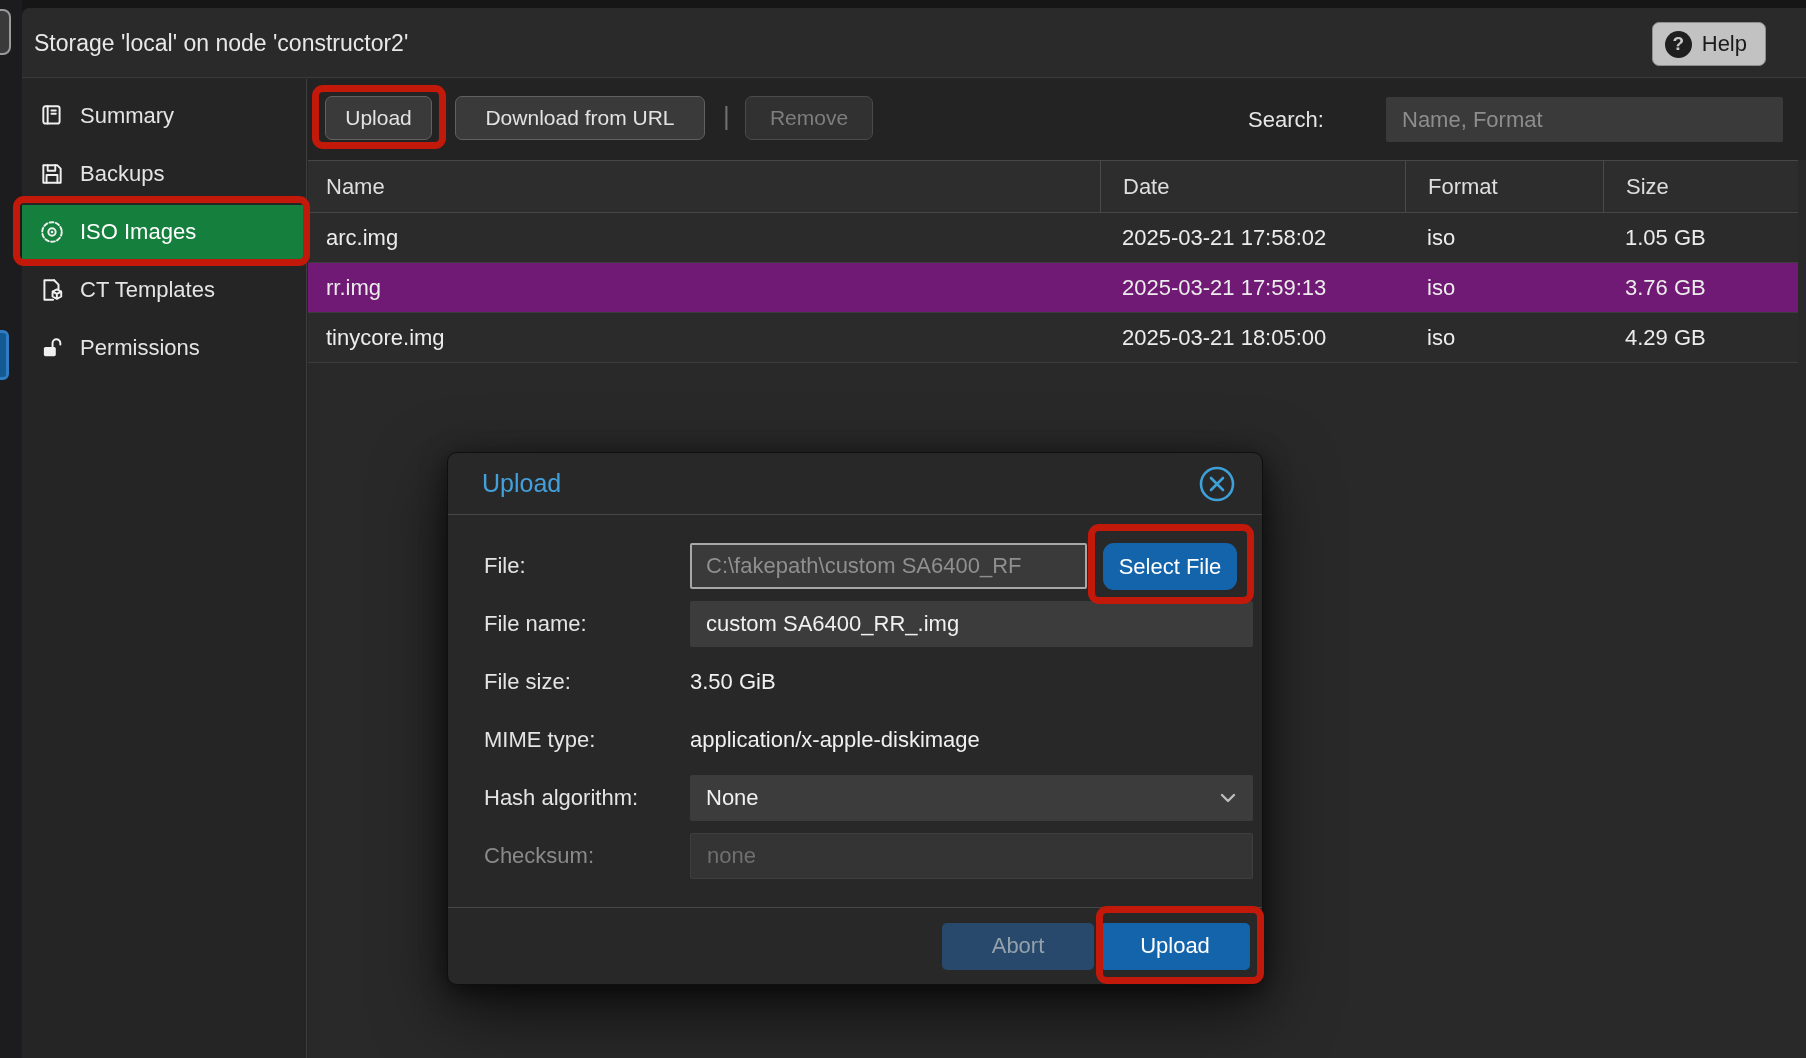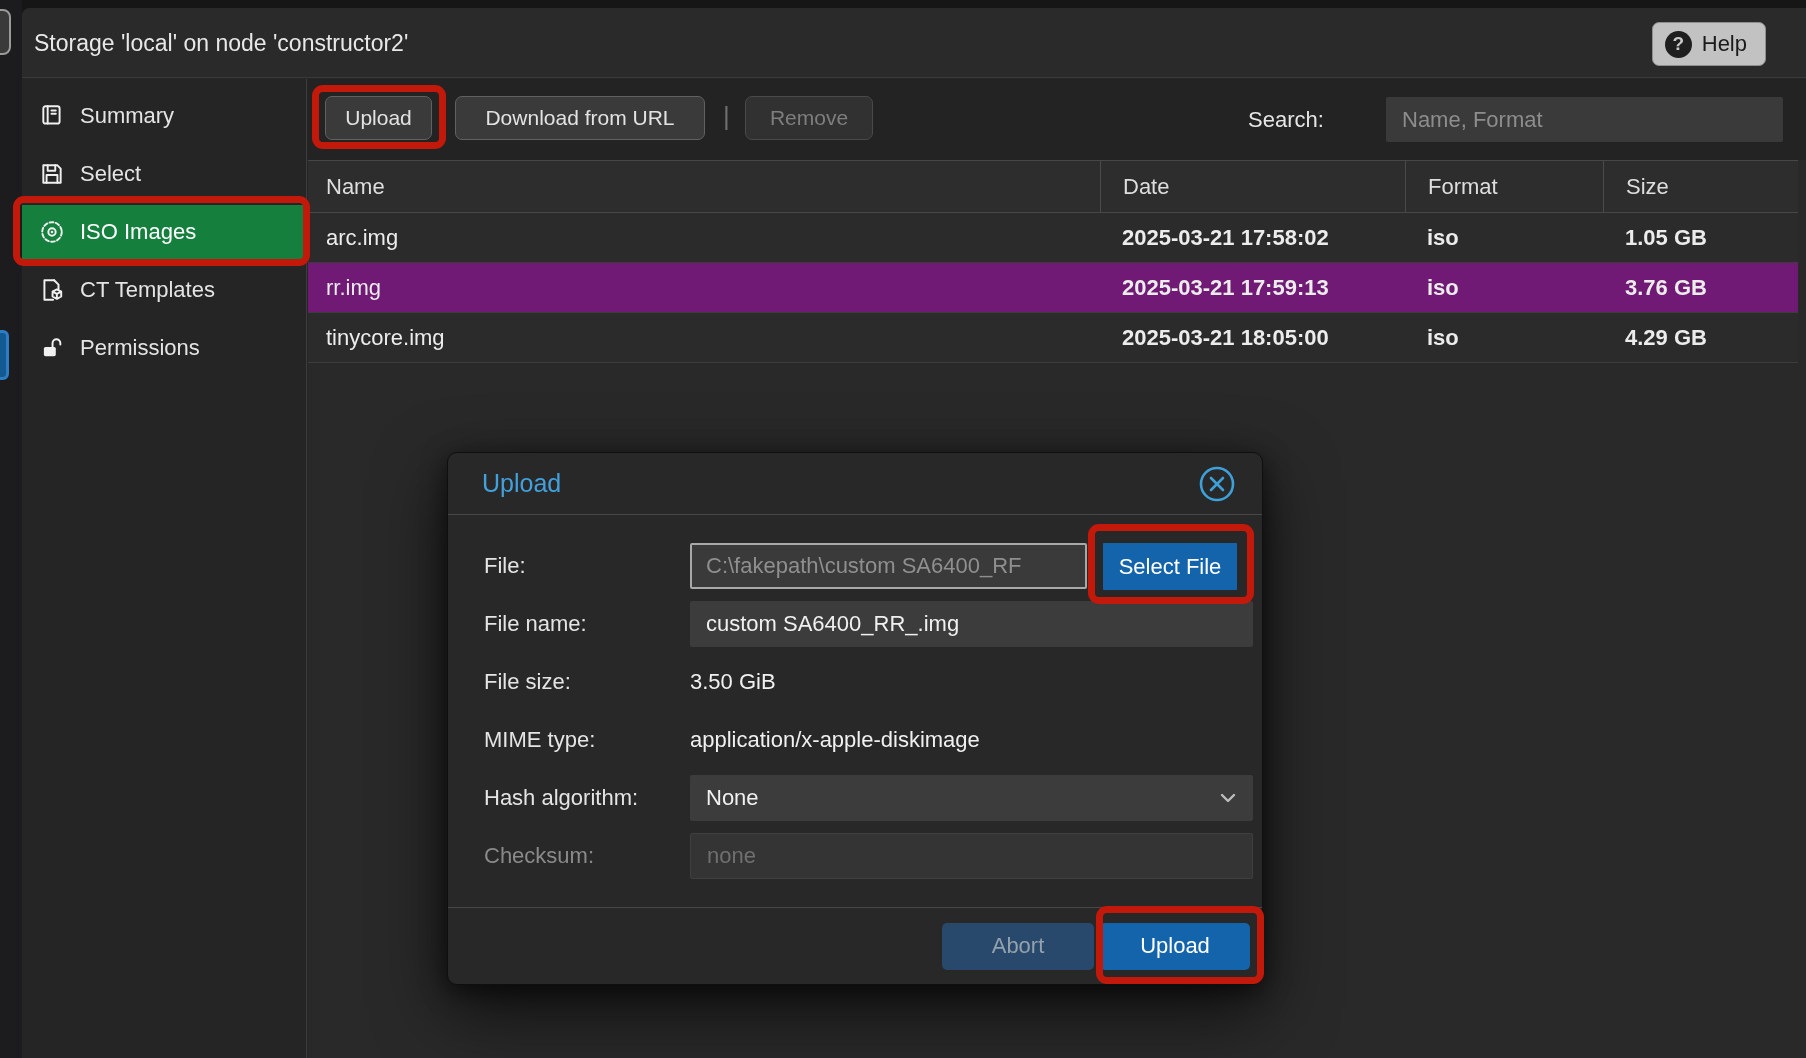--- a/index.html
+++ b/index.html
@@ -54,38 +54,38 @@
   
   .grid { position:absolute; left:0; top:81px; width:1490px; }
   .thead, .trow { display:grid; grid-template-columns:792px 305px 198px 1fr; }
   .thead { height:53px; background:#2d2d2d; border-top:1px solid #474747; border-bottom:1px solid #474747; }
   .th { display:flex; align-items:center; padding-left:18px; font-size:22px; color:#dedede; cursor:pointer; }
   .th + .th { border-left:1px solid #4a4a4a; padding-left:22px; }
   .trow { height:50px; border-bottom:1px solid #3c3c3c; cursor:pointer; }
   .trow.odd { background:#2b2b2b; }
   .trow.even { background:#701a75; }
   .td { display:flex; align-items:center; padding-left:18px; font-size:22px; color:#ececec; }
-  .td + .td { padding-left:22px;font-weight:bold; }
+  .td + .td { padding-left:22px; }
 
   
   .dialog { position:absolute; left:447px; top:452px; width:816px; height:533px; background:#282828;
             border:1px solid #0f0f0f; border-radius:10px; box-shadow:0 25px 70px rgba(0,0,0,0.65), 0 6px 24px rgba(0,0,0,0.55);
             z-index:20; }
   .dlg-header { position:relative; height:62px; border-bottom:1px solid #474747; }
   .dlg-title { position:absolute; left:34px; top:0; line-height:60px; font-size:25px; color:#42a1dc; }
   .dlg-close { position:absolute; right:26px; top:12px; width:38px; height:38px; cursor:pointer; }
   .dlg-body { position:relative; padding-top:22px; }
   .dlg-row { position:relative; height:58px; }
   .dlg-label { position:absolute; left:36px; top:0; line-height:58px; font-size:22px; color:#e4e4e4; }
   .dlg-label.dim { color:#8a8a8a; }
   .dlg-field { position:absolute; left:242px; top:6px; height:46px; }
   .file-input { width:397px; height:46px; background:#3a3a3a; border:2px solid #a8a8a8; border-radius:2px;
                 color:#8f8f8f; font-size:22px; padding:0 14px; font-family:"Liberation Sans", sans-serif; }
   .select-file-btn { position:absolute; left:655px; top:6px; width:134px; height:47px; background:#1464ac;
-                border:none; border-radius:1px; color:#ffffff; font-size:22px; cursor:pointer;
+                border:none; border-radius:11px; color:#ffffff; font-size:22px; cursor:pointer;
                 font-family:"Liberation Sans", sans-serif; }
   .text-input { width:563px; height:46px; background:#3c3c3c; border:none; border-radius:2px;
                 color:#f0f0f0; font-size:22px; padding:0 16px; font-family:"Liberation Sans", sans-serif; }
   .plain-value { line-height:46px; font-size:22px; color:#f0f0f0; }
   .combo { width:563px; height:46px; background:#3c3c3c; border-radius:2px; position:relative; cursor:pointer; }
   .combo-value { line-height:46px; padding-left:16px; font-size:22px; color:#f0f0f0; }
   .combo-chevron { position:absolute; right:14px; top:12px; width:22px; height:22px; }
   .checksum-input { width:563px; height:46px; background:#343434; border:1px solid #3f3f3f; border-radius:2px;
                 color:#777; font-size:22px; padding:0 16px; font-family:"Liberation Sans", sans-serif; }
   .checksum-input::placeholder { color:#6f6f6f; }
@@ -135,21 +135,21 @@
       <span>Summary</span>
     </div>
     <div class="side-item">
       <span class="side-icon">
         <svg viewBox="0 0 24 24">
             <path class="icon-stroke" d="M4 4 h13 l3 3 v13 h-16 z"></path>
             <path class="icon-stroke" d="M8 4 v5 h7 v-5"></path>
             <path class="icon-stroke" d="M7 20 v-7 h10 v7"></path>
           </svg>
       </span>
-      <span>Select</span>
+      <span>Backups</span>
     </div>
     <div class="side-item selected">
       <span class="side-icon">
         <svg viewBox="0 0 24 24">
             <circle class="icon-stroke" cx="12" cy="12" r="9" stroke-dasharray="3.5 2.2"></circle>
             <circle class="icon-stroke" cx="12" cy="12" r="3.4"></circle>
             <circle cx="12" cy="12" r="1.2" fill="#f0f0f0"></circle>
           </svg>
       </span>
       <span>ISO Images</span>

